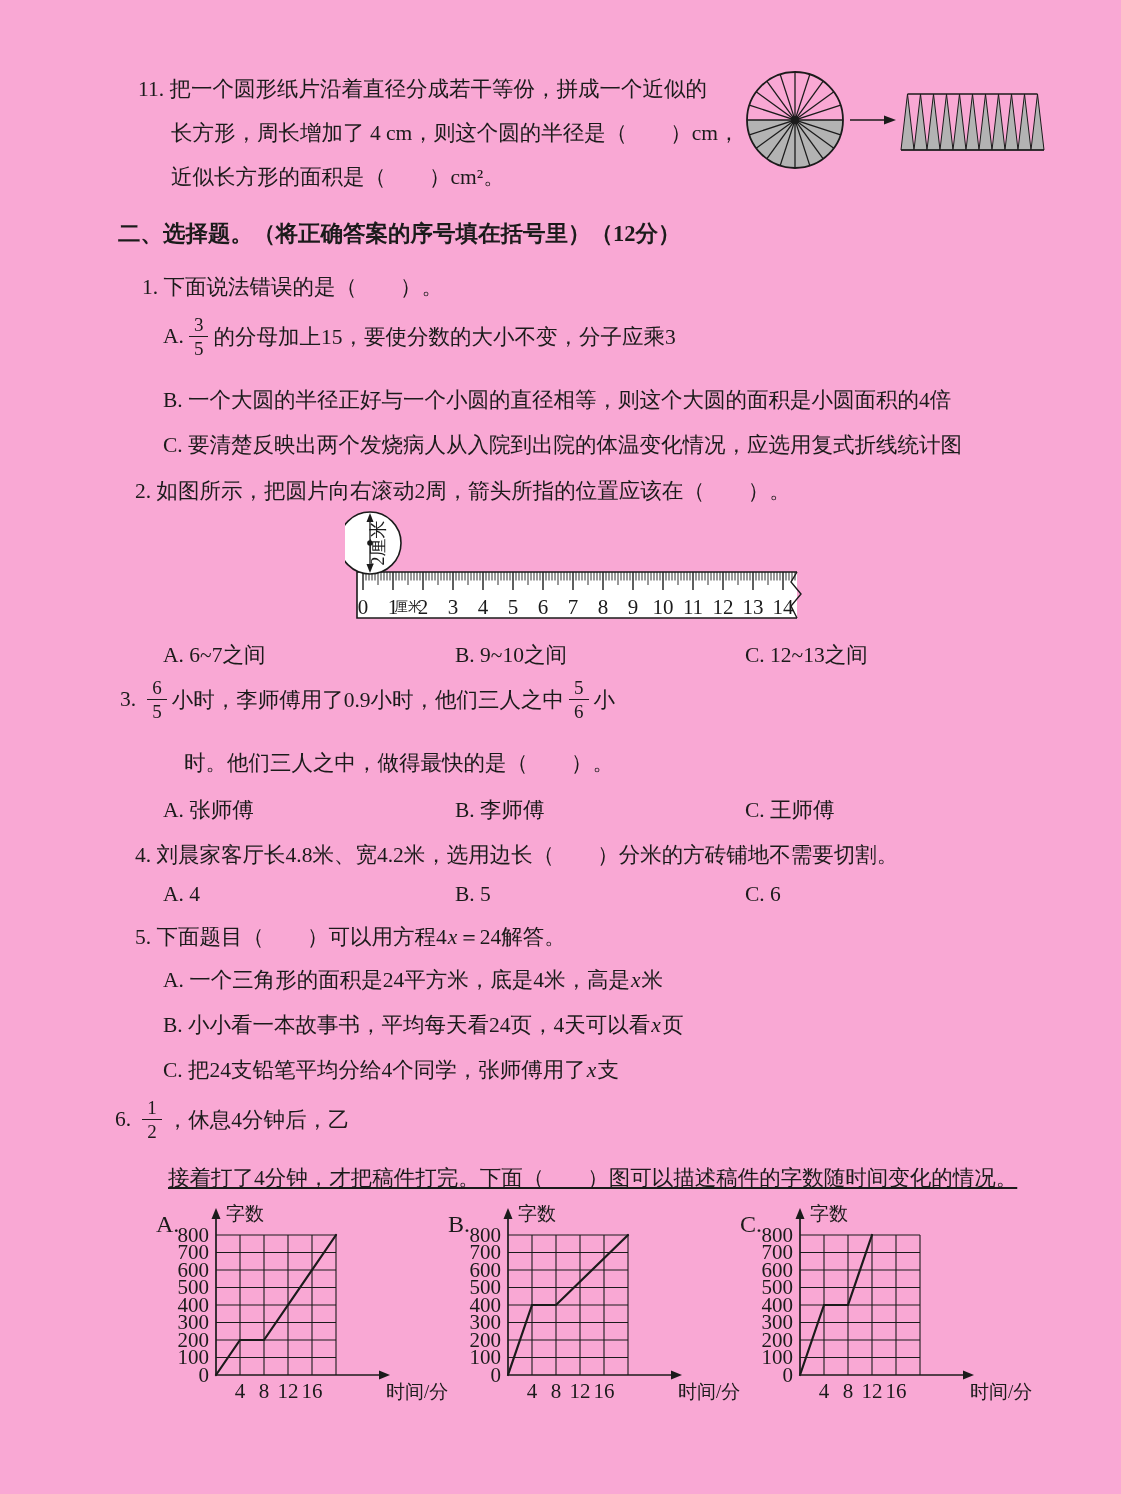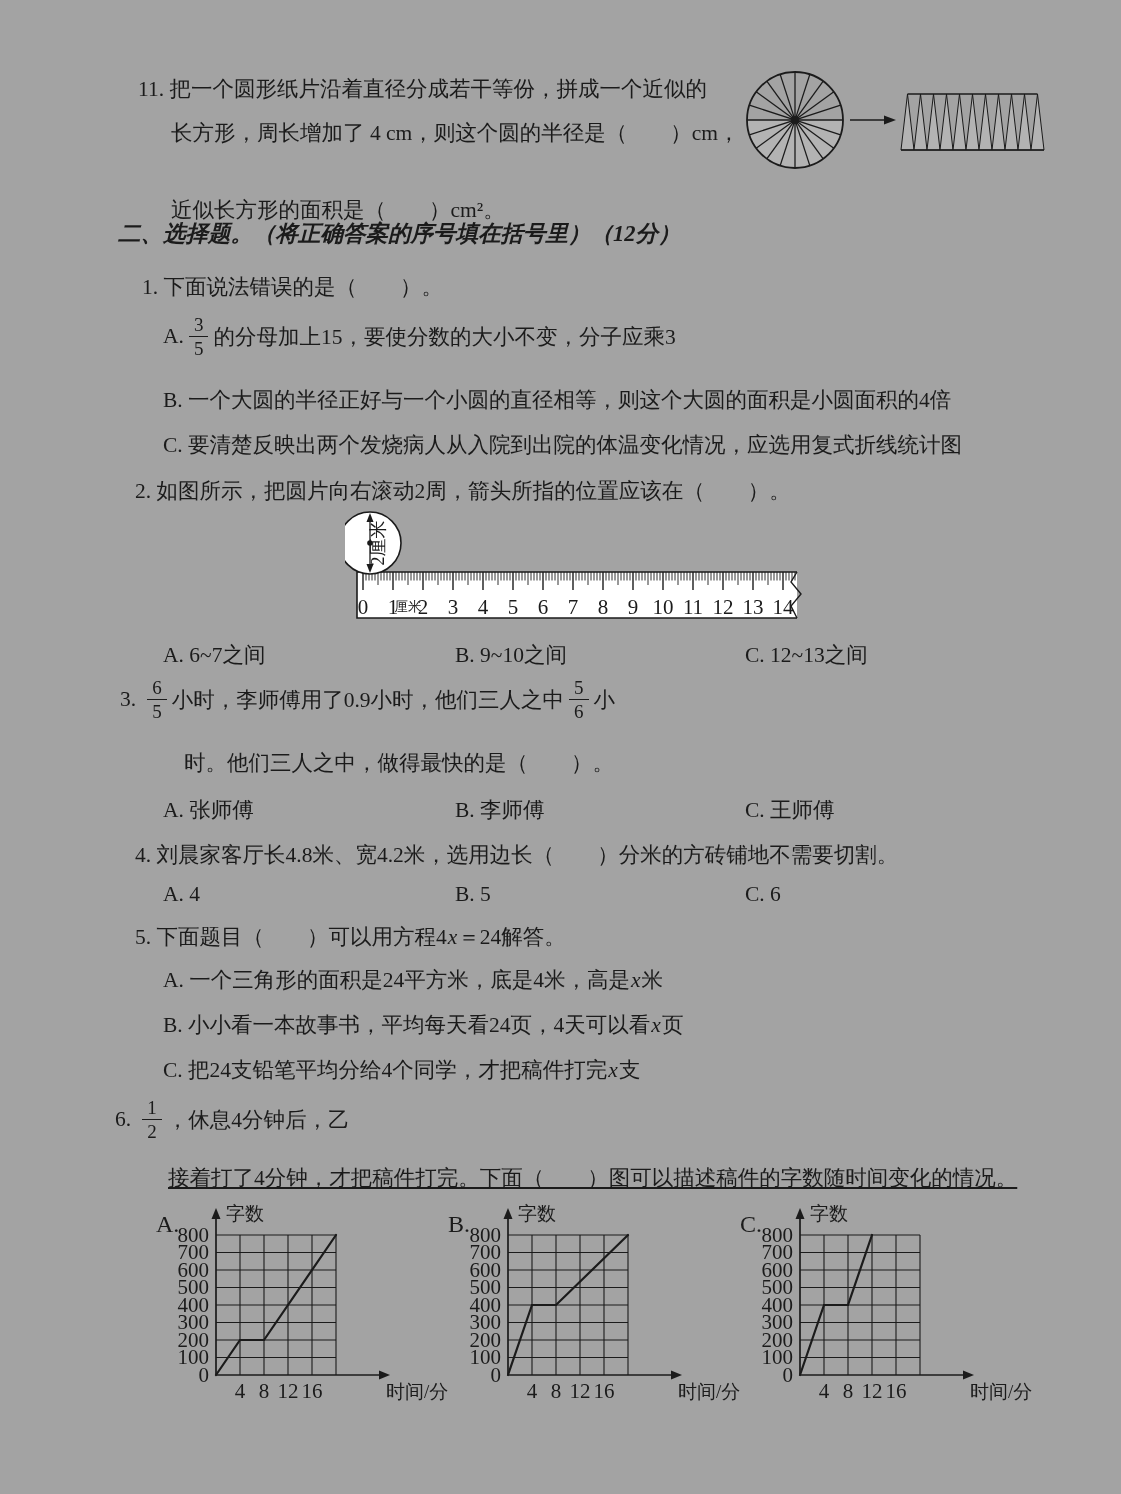--- a/index.html
+++ b/index.html
@@ -1,43 +1,43 @@
 <!DOCTYPE html>
 <html><head>
 <meta charset="utf-8">
 <style>
   html,body{margin:0;padding:0;background:#e8e8e8;}
-  #page{position:relative;width:1121px;height:1494px;background:#a3a3a3;
+  #page{position:relative;width:1121px;height:1494px;background:#f9a8d4;
         font-family:"Liberation Serif","DejaVu Serif",serif;color:#1b1b1b;
         font-size:21.5px;overflow:hidden;margin:0 auto;}
   .abs{position:absolute;white-space:nowrap;}
   .row{display:flex;align-items:center;}
   .num{margin-right:6px;}
-  .bold{font-weight:bold;font-style:italic;}
+  .bold{font-weight:bold;}
   .frac{display:inline-flex;flex-direction:column;align-items:center;line-height:1;
         font-size:19px;margin:0 5px;vertical-align:middle;}
   .frac .fn{padding:0 5px 2px;}
   .frac .fd{border-top:1.7px solid #1b1b1b;padding:2px 5px 0;}
   .ivar{font-style:italic;font-family:"Liberation Serif",serif;padding:0 1px;}
   .chart{position:absolute;width:310px;height:240px;}
   .chart .panel-label{position:absolute;left:8px;top:8px;font-size:24px;}
   svg{display:block;}
   svg text{font-family:"Liberation Serif","DejaVu Serif",serif;fill:#1b1b1b;}
 </style>
 </head>
 <body>
 
 <div id="page">
 
   <div class="abs" style="left:138px;top:74px;">
     <span>11.</span>
     <span>把一个圆形纸片沿着直径分成若干等份，拼成一个近似的</span>
   </div>
   <div class="abs" style="left:171px;top:118px;">长方形，周长增加了 4 cm，则这个圆的半径是（　　）cm，</div>
-  <div class="abs" style="left:171px;top:162px;margin-top:33px;">近似长方形的面积是（　　）cm²。</div>
+  <div class="abs" style="left:171px;top:162px;">近似长方形的面积是（　　）cm²。</div>
   <svg id="pie-svg" class="abs" style="left:738px;top:62px;" width="340" height="120">
       <path d="M 9,58 A 48,48 0 0 0 105,58 Z" fill="#b3b3b3" stroke="none"></path>
       <line x1="9" y1="58" x2="105" y2="58" stroke="#1b1b1b" stroke-width="1.3"></line>
       <line x1="11.349287217832632" y1="43.16718427000252" x2="102.65071278216737" y2="72.83281572999748" stroke="#1b1b1b" stroke-width="1.3"></line>
       <line x1="18.167184270002522" y1="29.78630788996129" x2="95.83281572999748" y2="86.2136921100387" stroke="#1b1b1b" stroke-width="1.3"></line>
       <line x1="28.78630788996129" y1="19.167184270002522" x2="85.2136921100387" y2="96.83281572999748" stroke="#1b1b1b" stroke-width="1.3"></line>
       <line x1="42.16718427000252" y1="12.349287217832632" x2="71.83281572999748" y2="103.65071278216737" stroke="#1b1b1b" stroke-width="1.3"></line>
       <line x1="57" y1="10" x2="57" y2="106" stroke="#1b1b1b" stroke-width="1.3"></line>
       <line x1="71.83281572999748" y1="12.349287217832625" x2="42.16718427000253" y2="103.65071278216737" stroke="#1b1b1b" stroke-width="1.3"></line>
       <line x1="85.2136921100387" y1="19.167184270002522" x2="28.786307889961293" y2="96.83281572999748" stroke="#1b1b1b" stroke-width="1.3"></line>
@@ -288,21 +288,21 @@
     <span>5.</span>
     <span>下面题目（　　）可以用方程4</span><span class="ivar">x</span><span>＝24解答。</span>
   </div>
   <div class="abs" style="left:163px;top:965px;">
     <span>A. 一个三角形的面积是24平方米，底是4米，高是</span><span class="ivar">x</span><span>米</span>
   </div>
   <div class="abs" style="left:163px;top:1010px;">
     <span>B. 小小看一本故事书，平均每天看24页，4天可以看</span><span class="ivar">x</span><span>页</span>
   </div>
   <div class="abs" style="left:163px;top:1055px;">
-    <span>C. 把24支铅笔平均分给4个同学，才把稿件打完</span><span class="ivar">x</span><span>支</span>
+    <span>C. 把24支铅笔平均分给4个同学，张师傅用了</span><span class="ivar">x</span><span>支</span>
   </div>
 
   <div class="abs row" style="left:115px;top:1088px;height:62px;">
     <span class="num">6.</span>
     <span class="frac">
       <span class="fn">1</span>
       <span class="fd">2</span>
     </span>
     <span>，休息4分钟后，乙</span>
   </div>

